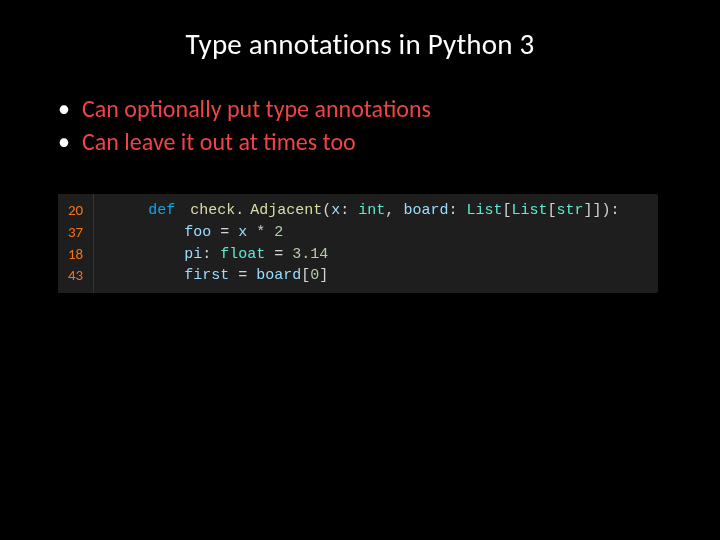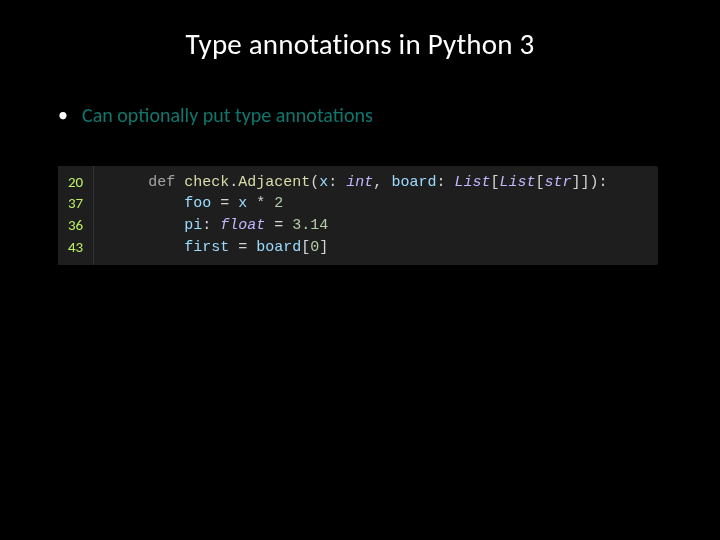--- a/index.html
+++ b/index.html
@@ -1,53 +1,54 @@
 <!DOCTYPE html>
 <html><head>
 <meta charset="utf-8">
 <style>
   * { margin: 0; padding: 0; box-sizing: border-box; }
   html, body { width: 720px; height: 540px; background: #000; overflow: hidden; }
   body { font-family: Calibri, "Segoe UI", Arial, sans-serif; color: #fff; }
 
   .slide { width: 720px; height: 540px; position: relative; padding: 26px 50px 0 50px; }
 
-  .title { font-size: 29px; font-weight: 400; text-align: center; color: #fff; margin-bottom: 40px; letter-spacing: 0.2px; }
+  .title { font-size: 29px; font-weight: 400; text-align: center; color: #fff; margin-bottom: 30px; letter-spacing: 0.2px; }
 
-  .bullets { list-style: none; font-size: 20px; color: #0f766e; line-height: 1.38; margin-left: 6px; }
+  .bullets { list-style: none; font-size: 24px; color: #ef4444; line-height: 1.38; margin-left: 6px; }
   .bullets li { position: relative; padding-left: 26px; }
   .bullets li::before { content: "•"; position: absolute; left: 2px; top: 0; color: #fff; }
 
   .code-wrap { margin-top: 36px; margin-left: 8px; width: 600px; background: #1e1e1e; display: flex; font-size: 15px; line-height: 1.45; border-radius: 2px; }
-  .gutter { background: #1e1e1e; color: #bef264; padding: 6px 10px 6px 10px; text-align: right; user-select: none; border-right: 1px solid #333; }
+  .gutter { background: #1e1e1e; color: #f97316; padding: 6px 10px 6px 10px; text-align: right; user-select: none; border-right: 1px solid #333; }
   .gutter .ln { display: block; }
   .code { padding: 6px 14px 6px 18px; font-family: Consolas, "Courier New", monospace; white-space: pre; color: #d4d4d4; }
 
-  .tok-kw   { color: #a3a3a3; }
-  .tok-fn   { color: #dcdcaa; }
+  .tok-kw   { color: #0ea5e9; }
+  .tok-fn   { color: #dcdcaa; margin-left: 6px; }
   .tok-var  { color: #9cdcfe; }
-  .tok-type { color: #c4b5fd; font-style: italic; }
+  .tok-type { color: #5eead4; }
   .tok-num  { color: #b5cea8; }
   .tok-op   { color: #d4d4d4; }
   .tok-pun  { color: #d4d4d4; }
 </style>
 </head>
 <body>
 
 <div class="slide">
 
   <h1 class="title">Type annotations in Python 3</h1>
 
   <ul class="bullets">
     <li>Can optionally put type annotations</li>
+    <li>Can leave it out at times too</li>
   </ul>
 
   <div class="code-wrap">
     <div class="gutter" id="gutter">
         <span class="ln">20</span>
         <span class="ln">37</span>
-        <span class="ln">36</span>
+        <span class="ln">18</span>
         <span class="ln">43</span>
       </div>
     <div class="code" id="code"><div>    <span class="tok-kw">def </span><span class="tok-fn">check</span><span class="tok-pun">.</span><span class="tok-fn">Adjacent</span><span class="tok-pun">(</span><span class="tok-var">x</span><span class="tok-pun">: </span><span class="tok-type">int</span><span class="tok-pun">, </span><span class="tok-var">board</span><span class="tok-pun">: </span><span class="tok-type">List</span><span class="tok-pun">[</span><span class="tok-type">List</span><span class="tok-pun">[</span><span class="tok-type">str</span><span class="tok-pun">]]):</span></div><div>        <span class="tok-var">foo</span><span class="tok-op"> = </span><span class="tok-var">x</span><span class="tok-op"> * </span><span class="tok-num">2</span></div><div>        <span class="tok-var">pi</span><span class="tok-pun">: </span><span class="tok-type">float</span><span class="tok-op"> = </span><span class="tok-num">3.14</span></div><div>        <span class="tok-var">first</span><span class="tok-op"> = </span><span class="tok-var">board</span><span class="tok-pun">[</span><span class="tok-num">0</span><span class="tok-pun">]</span></div></div>
   </div>
 
 </div>
 
 </body></html>

